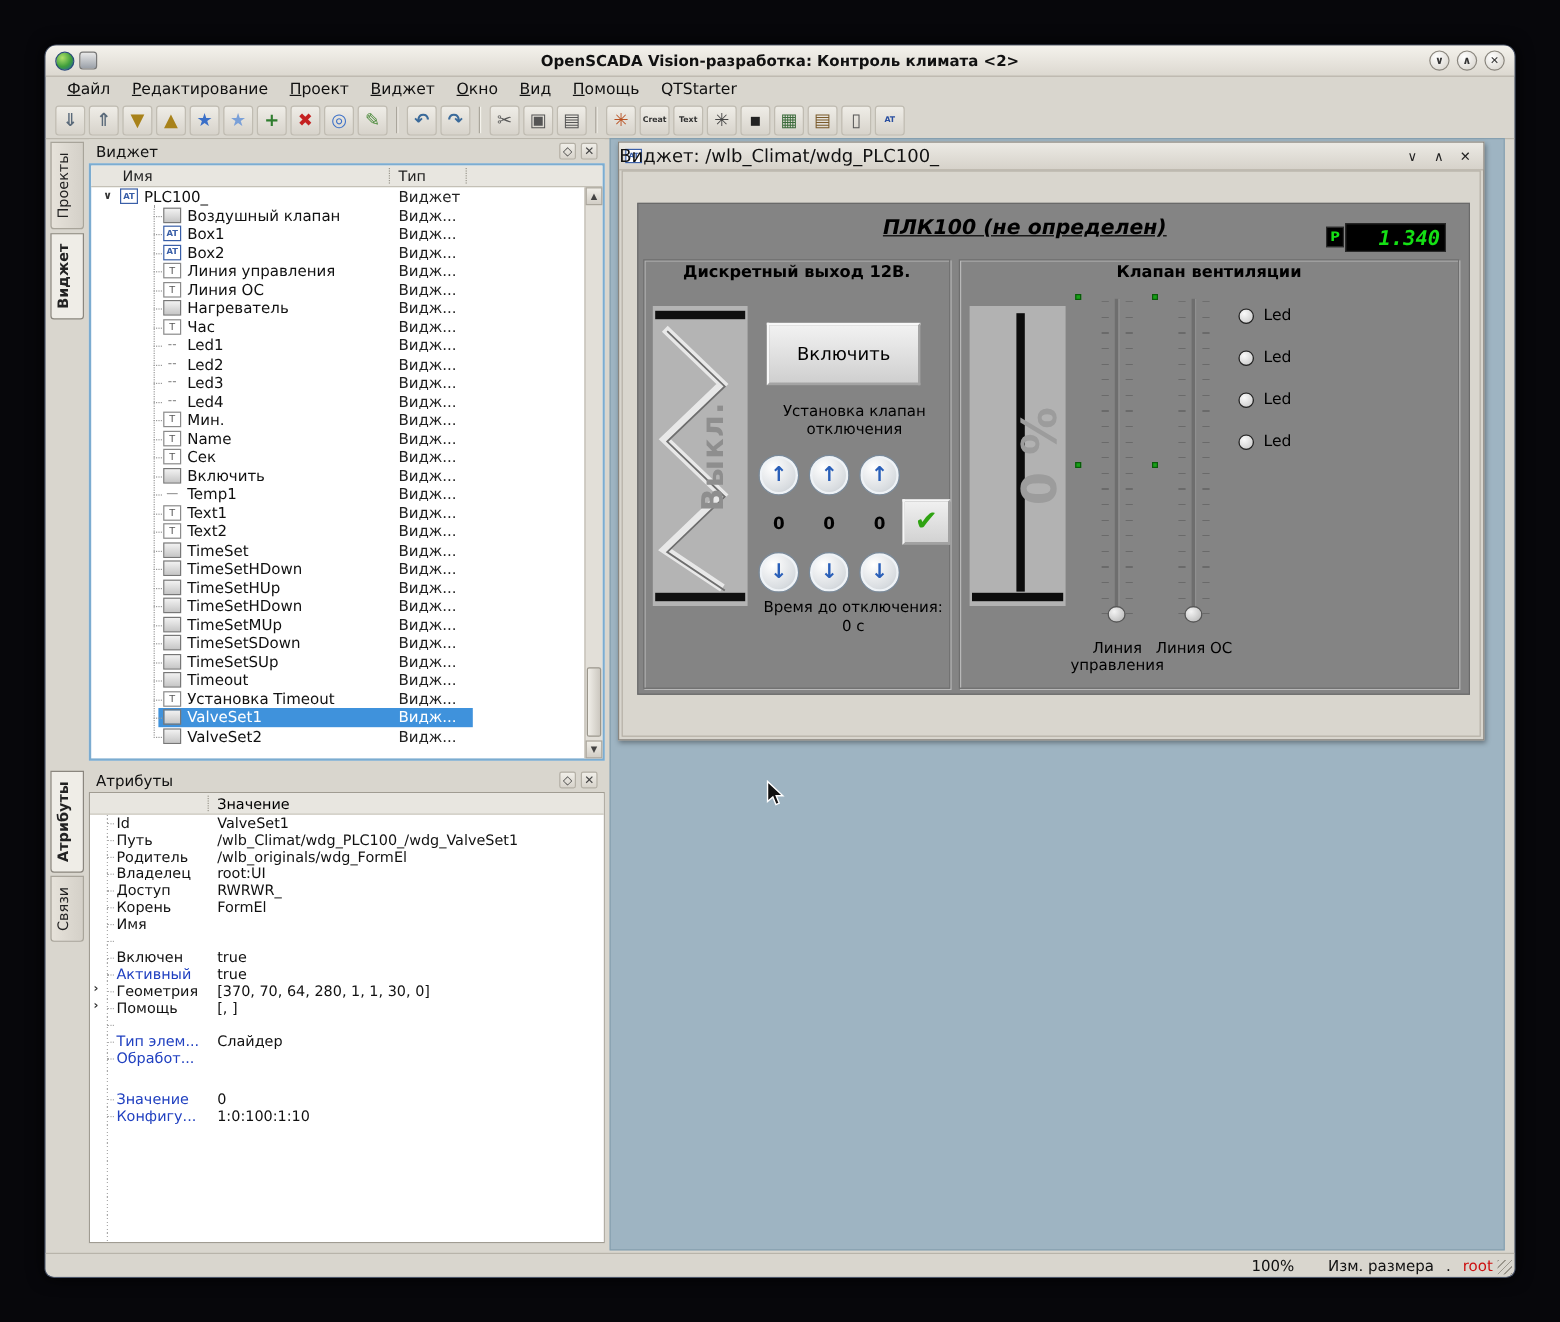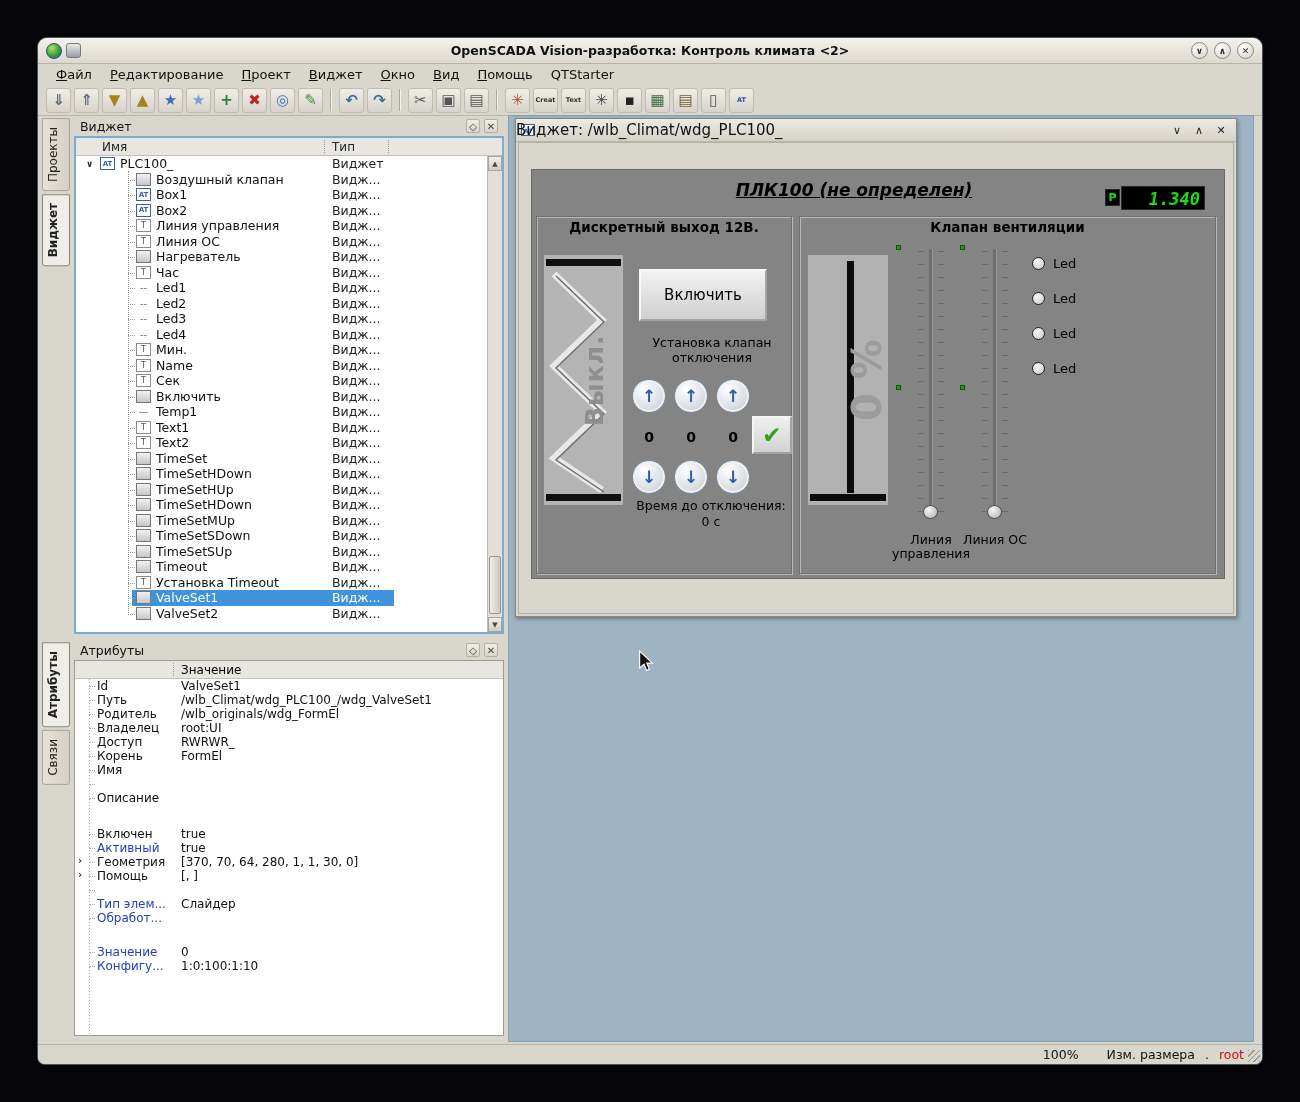--- a/index.html
+++ b/index.html
@@ -479,24 +479,20 @@
               <span class="avalue">FormEl</span>
             </div>
             <div class="attr-row">
               <span class="alabel">Имя</span>
               <span class="avalue"></span>
             </div>
             <div class="attr-row" style="height: 14px; background: transparent;">
               <span class="alabel"></span>
               <span class="avalue"></span>
             </div>
-            <div class="attr-row" style="height: 36px;">
-              <span class="alabel">Описание</span>
-              <span class="avalue"></span>
-            </div>
             <div class="attr-row">
               <span class="alabel">Включен</span>
               <span class="avalue">true</span>
             </div>
             <div class="attr-row">
               <span class="alabel link">Активный</span>
               <span class="avalue">true</span>
             </div>
             <div class="attr-row">
               <span class="aexp">›</span>

